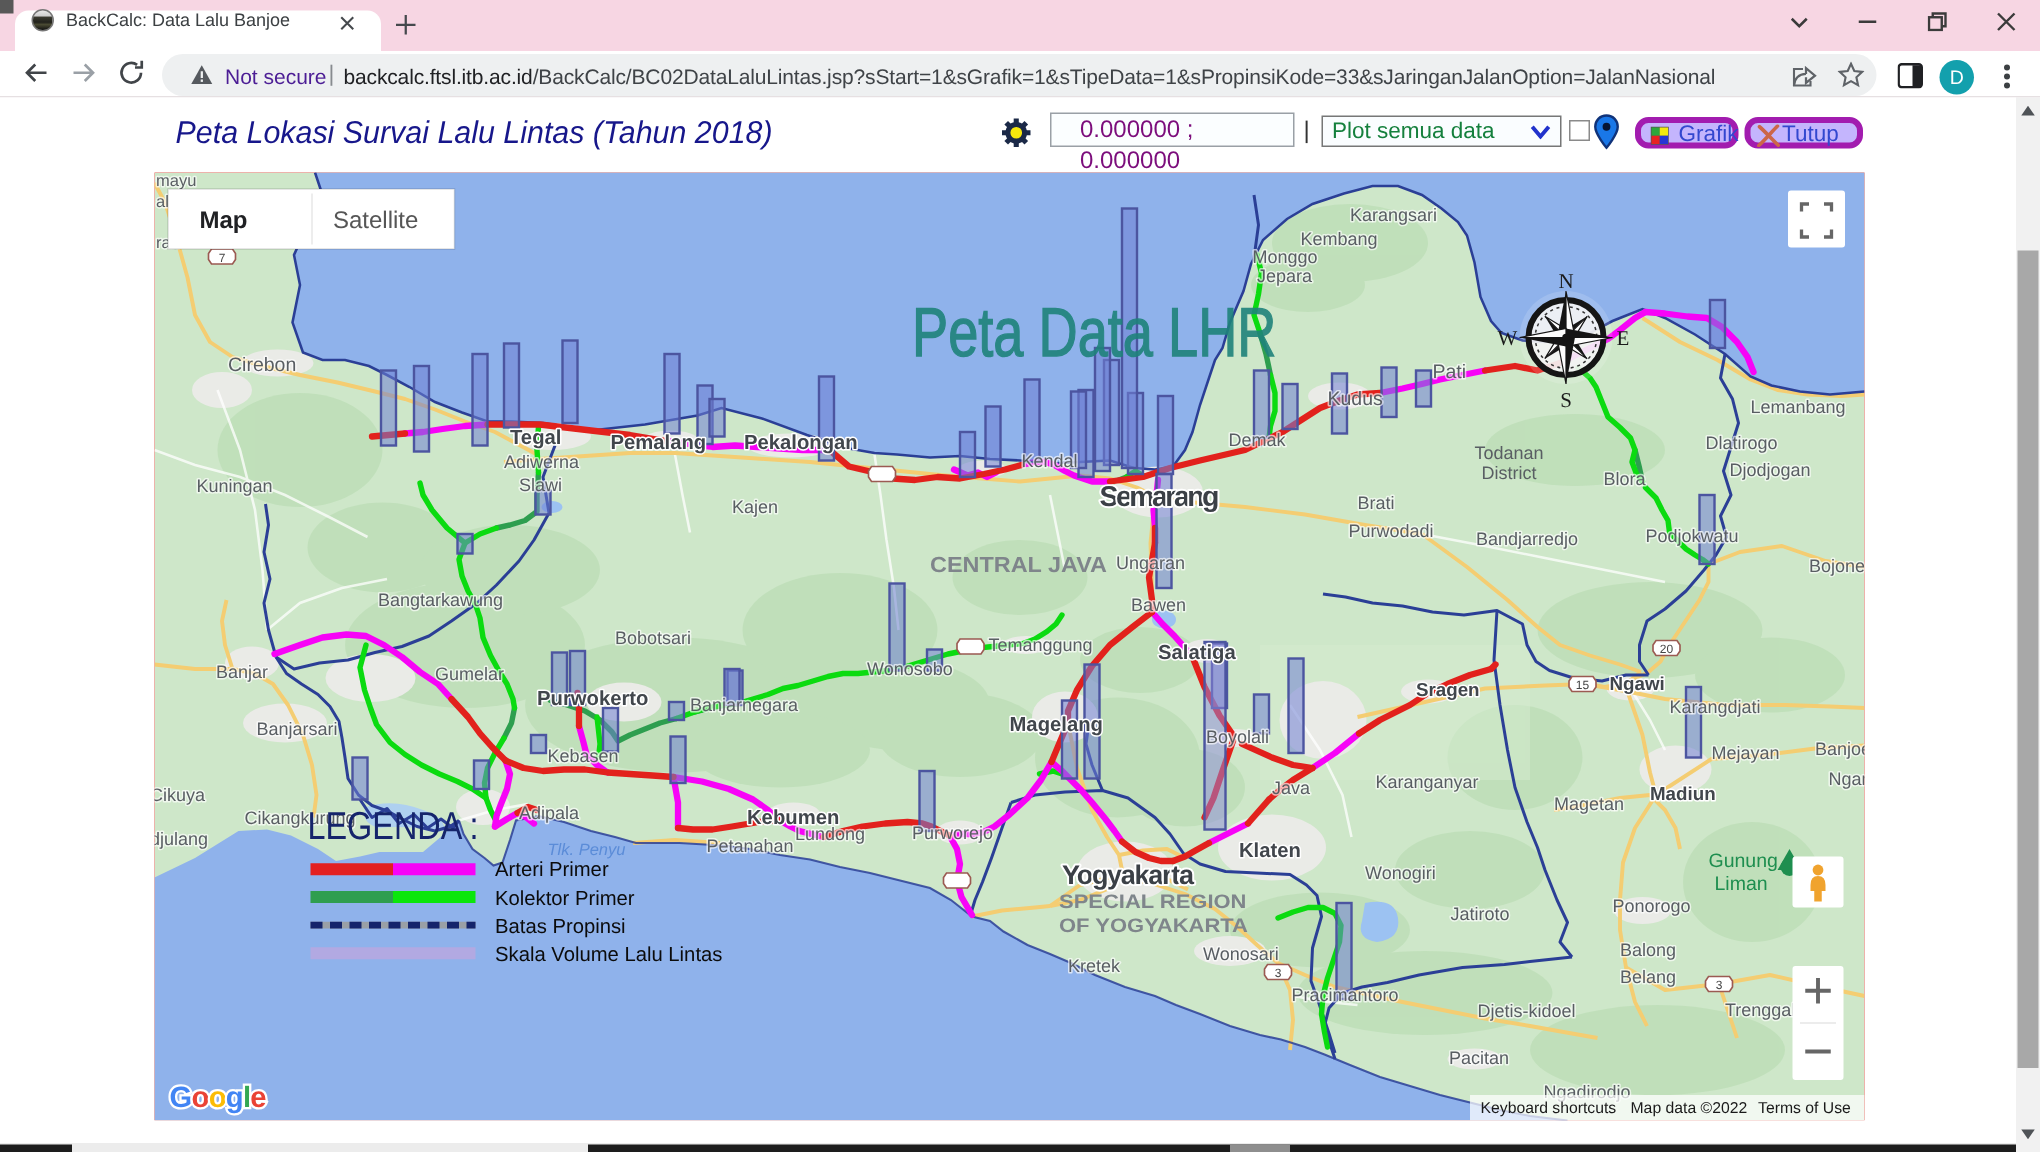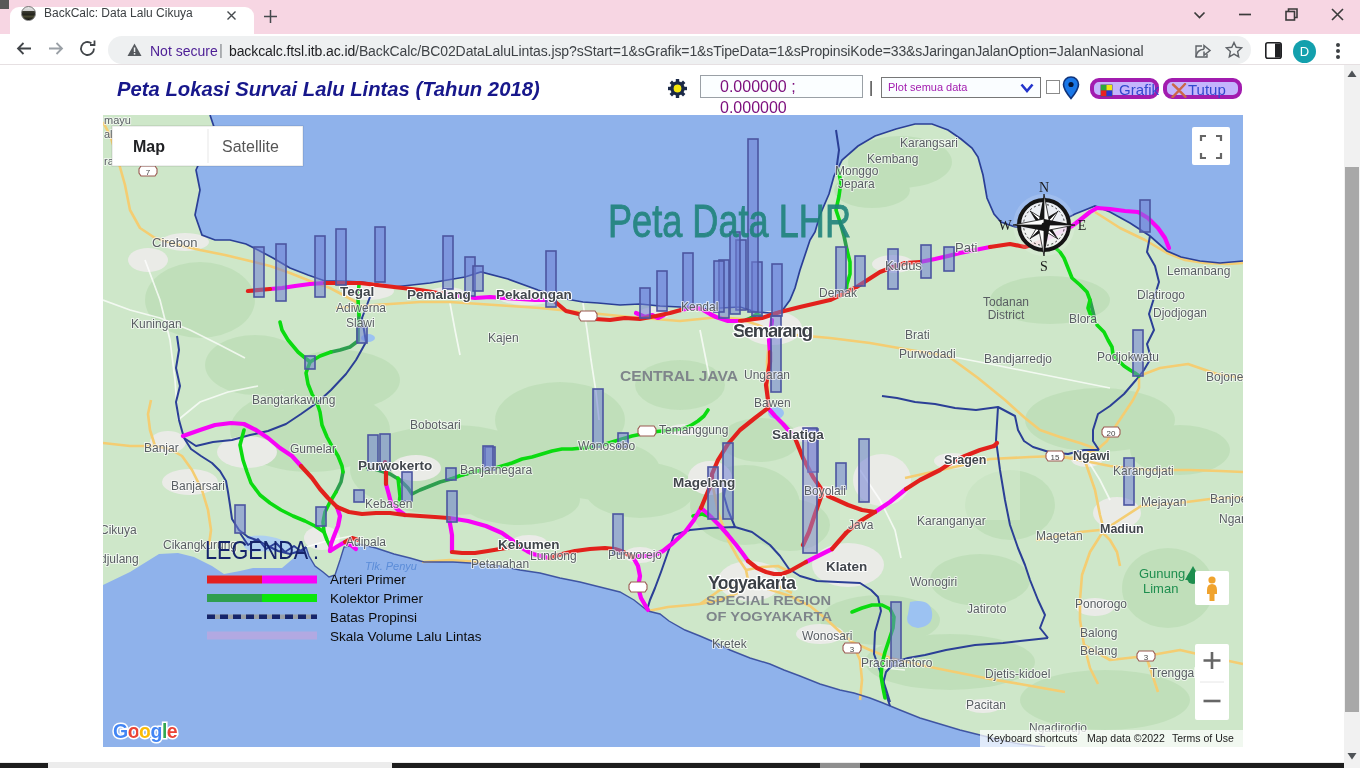--- a/index.html
+++ b/index.html
@@ -6,37 +6,37 @@
 html,body{width:1360px;height:768px;overflow:hidden;background:#fff;font-family:"Liberation Sans",sans-serif}
 .abs{position:absolute}
 #tabbar{position:absolute;left:0;top:0;width:1360px;height:34px;background:#f7d6e3}
 #tab{position:absolute;left:10px;top:7px;width:244px;height:27px;background:#fff;border-radius:9px 9px 0 0}
 #tabtitle{position:absolute;left:44px;top:6px;font-size:12px;color:#3c4043;white-space:nowrap}
 #favicon{position:absolute;left:21px;top:6px;width:15px;height:15px;border-radius:50%;background:linear-gradient(180deg,#e8e8e8 0%,#cfcfcf 28%,#3a3a30 34%,#22221c 60%,#4a4a33 72%,#111 100%);border:0.5px solid #777}
 #toolbar{position:absolute;left:0;top:34px;width:1360px;height:31px;background:#fff;border-bottom:1px solid #e6e0e2}
 #omnibox{position:absolute;left:108px;top:36px;width:1143px;height:28px;border-radius:14px;background:#eef0f1}
 .navicon{position:absolute;top:39px}
 #pagebody{position:absolute;left:0;top:65px;width:1344px;height:703px;background:#fff}
-#pghead{position:absolute;left:117px;top:77px;font-size:21px;font-weight:bold;font-style:italic;color:#17178b;letter-spacing:0px}
+#pghead{position:absolute;left:117px;top:77px;font-size:21px;font-weight:normal;font-style:italic;color:#17178b;letter-spacing:0px}
 #coordbox{position:absolute;left:700px;top:75px;width:163px;height:23px;border:1px solid #9aa0a6;background:#fbfeff;color:#7c0d7c;font-size:16px;line-height:21px;padding-left:19px}
-#selbox{position:absolute;left:881px;top:77px;width:160px;height:21px;border:1px solid #777;background:#fafdff;color:#a21caf;font-size:11px;line-height:19px;padding-left:6px}
+#selbox{position:absolute;left:881px;top:77px;width:160px;height:21px;border:1px solid #777;background:#fafdff;color:#15803d;font-size:15px;line-height:19px;padding-left:6px}
 .btn{position:absolute;top:78px;height:21px;border:4px solid #a21caf;border-radius:9px;background:#c4b5fd;color:#3347cf;font-size:15px;line-height:16px}
 #map{position:absolute;left:103px;top:115px;width:1140px;height:632px;background:#ef4444}
 #vsb{position:absolute;left:1344px;top:65px;width:16px;height:703px;background:#f1f1f1}
 #vsbthumb{position:absolute;left:1345px;top:167px;width:14px;height:545px;background:#a8a8a8}
 .wbtn{stroke:#3b3b3b;stroke-width:1.6;fill:none}
 </style>
 </head>
 <body>
 
 <div id="tabbar"></div>
 <div style="position:absolute;left:0;top:0;width:9px;height:9px;background:#585858"></div>
 <div id="tab"></div>
 <div id="favicon"></div>
-<div id="tabtitle">BackCalc: Data Lalu Cikuya</div>
+<div id="tabtitle">BackCalc: Data Lalu Banjoe</div>
 <svg class="abs" style="left:226px;top:10px" width="11" height="11" viewBox="0 0 11 11">
     <path d="M1.5 1.5 L9.5 9.5 M9.5 1.5 L1.5 9.5" stroke="#45494d" stroke-width="1.4"></path>
   </svg>
 <svg class="abs" style="left:263px;top:9px" width="15" height="15" viewBox="0 0 15 15">
     <path d="M7.5 1 V14 M1 7.5 H14" stroke="#45494d" stroke-width="1.5"></path>
   </svg>
 <svg class="abs" style="left:1193px;top:11px" width="13" height="9" viewBox="0 0 13 9">
     <path d="M1.5 1.5 L6.5 6.5 L11.5 1.5" stroke="#3b3b3b" stroke-width="1.7" fill="none"></path>
   </svg>
 <svg class="abs" style="left:1239px;top:13px" width="12" height="3" viewBox="0 0 12 3">

